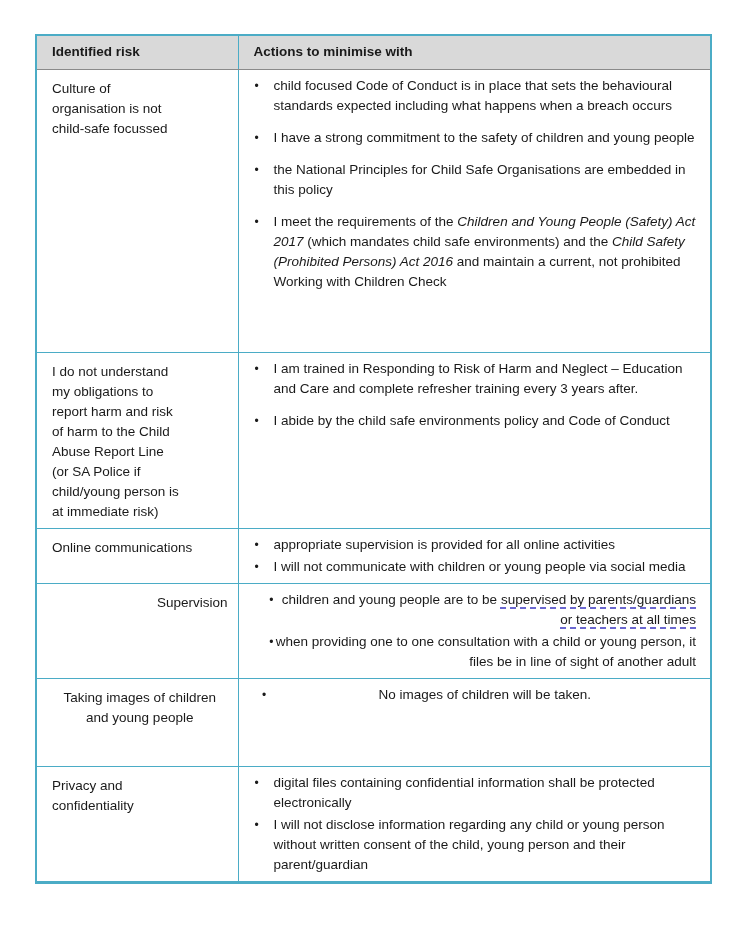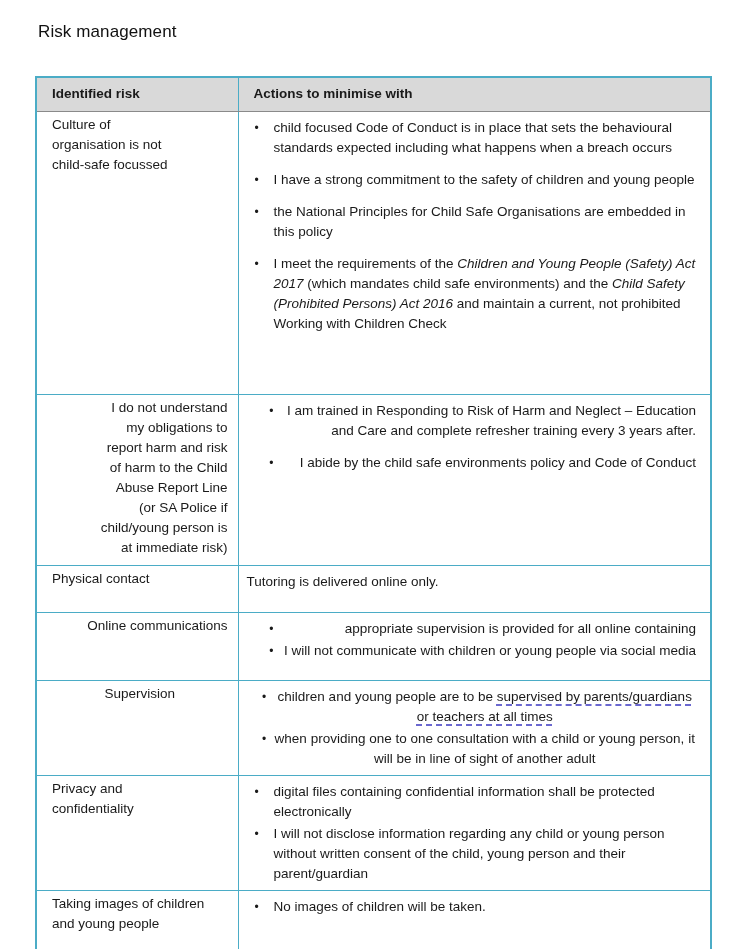--- a/index.html
+++ b/index.html
@@ -45,29 +45,29 @@
     background: var(--header-bg);
     text-align: left;
     font-weight: bold;
     height: 34px;
     vertical-align: middle;
     padding: 2px 10px 2px 15px;
     border-bottom-color: #8a8a8a;
     font-size: 13.5px;
   }
   td.risk-cell {
-    padding: 3px 10px 6px 15px;
+    padding: 9px 10px 6px 15px;
     white-space: pre-line;
   }
   td.actions-cell {
     padding: 6px 14px 4px 8px;
   }
   
   tbody tr:nth-child(1) td { height: 283px; }
-  tbody tr:nth-child(2) td { height: 171px; text-align: right; }
+  tbody tr:nth-child(2) td { height: 171px; }
   tbody tr:nth-child(3) td { height: 47px;  }
   tbody tr:nth-child(4) td { height: 68px; text-align: right;  }
   tbody tr:nth-child(5) td { height: 88px; text-align: center;  }
   tbody tr:nth-child(6) td { height: 52px;  }
   tbody tr:nth-child(7) td { height: 110px; }
 
   .action { display: flex; margin: 0 0 2px 0; }
   .action.loose { margin-bottom: 12px; }
   .action .bullet {
     flex: 0 0 27px;
@@ -83,21 +83,20 @@
     text-decoration-style: dashed;
     text-decoration-color: var(--underline-color);
     text-decoration-thickness: 2px;
     text-underline-offset: 4px;
   }
 </style>
 </head>
 <body>
 
 <div class="page">
-  <h1 class="doc-title">Risk management</h1>
 
   <table class="risk-table">
     <colgroup>
       <col class="c-risk">
       <col class="c-action">
     </colgroup>
     <thead>
       <tr>
         <th>Identified risk</th>
         <th>Actions to minimise with</th>
@@ -141,72 +140,64 @@
               <span class="bullet">•</span>
               <span class="action-text"><span class="">I am trained in Responding to Risk of Harm and Neglect – Education and Care and complete refresher training every 3 years after.</span></span>
             </div>
             <div class="action loose">
               <span class="bullet">•</span>
               <span class="action-text"><span class="">I abide by the child safe environments policy and Code of Conduct</span></span>
             </div>
           </td>
         </tr>
         <tr>
-          <td class="risk-cell">Physical contact</td>
-          <td class="actions-cell">
-            <div class="action no-bullet">
-              <span class="action-text"><span class="">Tutoring is delivered online only.</span></span>
-            </div>
-          </td>
-        </tr>
-        <tr>
           <td class="risk-cell">Online communications</td>
           <td class="actions-cell">
             <div class="action">
               <span class="bullet">•</span>
-              <span class="action-text"><span class="">appropriate supervision is provided for all online containing</span></span>
+              <span class="action-text"><span class="">appropriate supervision is provided for all online activities</span></span>
             </div>
             <div class="action">
               <span class="bullet">•</span>
               <span class="action-text"><span class="">I will not communicate with children or young people via social media</span></span>
             </div>
           </td>
         </tr>
         <tr>
           <td class="risk-cell">Supervision</td>
           <td class="actions-cell">
             <div class="action">
               <span class="bullet">•</span>
               <span class="action-text"><span class="">children and young people are to be </span><span class="dashed-underline">supervised by parents/guardians or teachers at all times</span></span>
             </div>
             <div class="action">
               <span class="bullet">•</span>
-              <span class="action-text"><span class="">when providing one to one consultation with a child or young person, it will be in line of sight of another adult</span></span>
+              <span class="action-text"><span class="">when providing one to one consultation with a child or young person, it files be in line of sight of another adult</span></span>
+            </div>
+          </td>
+        </tr>
+        <tr>
+          <td class="risk-cell">Taking images of children
+and young people</td>
+          <td class="actions-cell">
+            <div class="action">
+              <span class="bullet">•</span>
+              <span class="action-text"><span class="">No images of children will be taken.</span></span>
             </div>
           </td>
         </tr>
         <tr>
           <td class="risk-cell">Privacy and
 confidentiality</td>
           <td class="actions-cell">
             <div class="action">
               <span class="bullet">•</span>
               <span class="action-text"><span class="">digital files containing confidential information shall be protected electronically</span></span>
             </div>
             <div class="action">
               <span class="bullet">•</span>
               <span class="action-text"><span class="">I will not disclose information regarding any child or young person without written consent of the child, young person and their parent/guardian</span></span>
-            </div>
-          </td>
-        </tr>
-        <tr>
-          <td class="risk-cell">Taking images of children
-and young people</td>
-          <td class="actions-cell">
-            <div class="action">
-              <span class="bullet">•</span>
-              <span class="action-text"><span class="">No images of children will be taken.</span></span>
             </div>
           </td>
         </tr>
       </tbody>
   </table>
 </div>
 
 </body></html>

